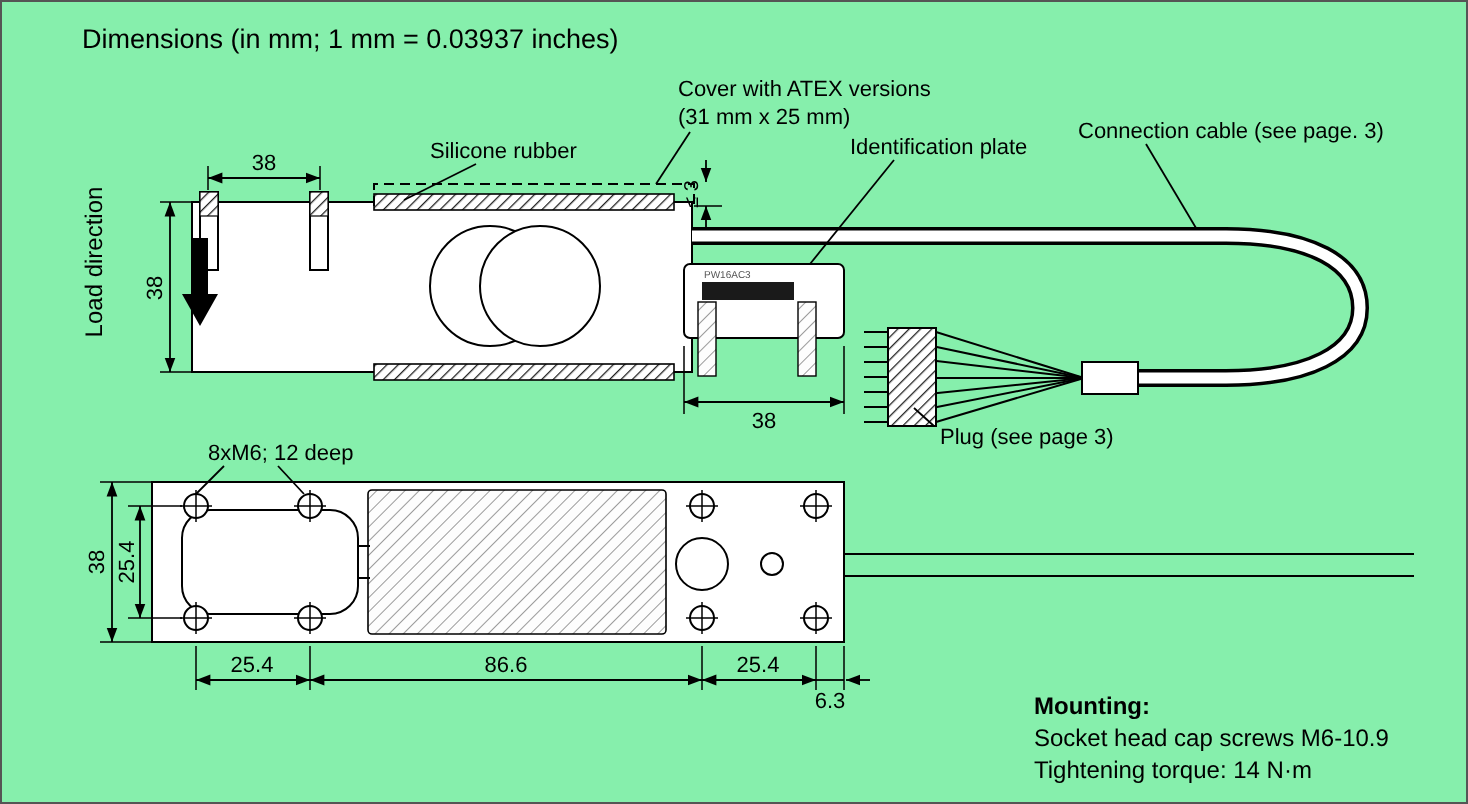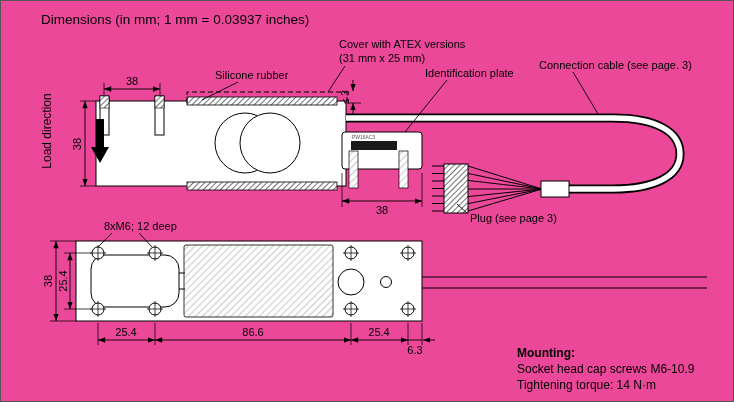--- a/index.html
+++ b/index.html
@@ -1,17 +1,17 @@
 <!DOCTYPE html>
 <html><head>
 <meta charset="utf-8">
 <style>
   html,body{margin:0;padding:0;background:#e8e8e8;}
   .page{
-    width:734px;height:402px;background:#ec4899;border:1px solid #555;
+    width:734px;height:402px;background:#86efac;border:1px solid #555;
     box-sizing:border-box;position:relative;overflow:hidden;
     font-family:"Liberation Sans",sans-serif;
   }
   svg{position:absolute;left:0;top:0;}
   .t13{font:13.5px "Liberation Sans",sans-serif;fill:#000;}
   .t12{font:12px "Liberation Sans",sans-serif;fill:#000;}
   .t11{font:11px "Liberation Sans",sans-serif;fill:#000;}
   .t10{font:10px "Liberation Sans",sans-serif;fill:#000;}
   .t5{font:5px "Liberation Sans",sans-serif;fill:#555;}
   .bold{font-weight:bold;}

